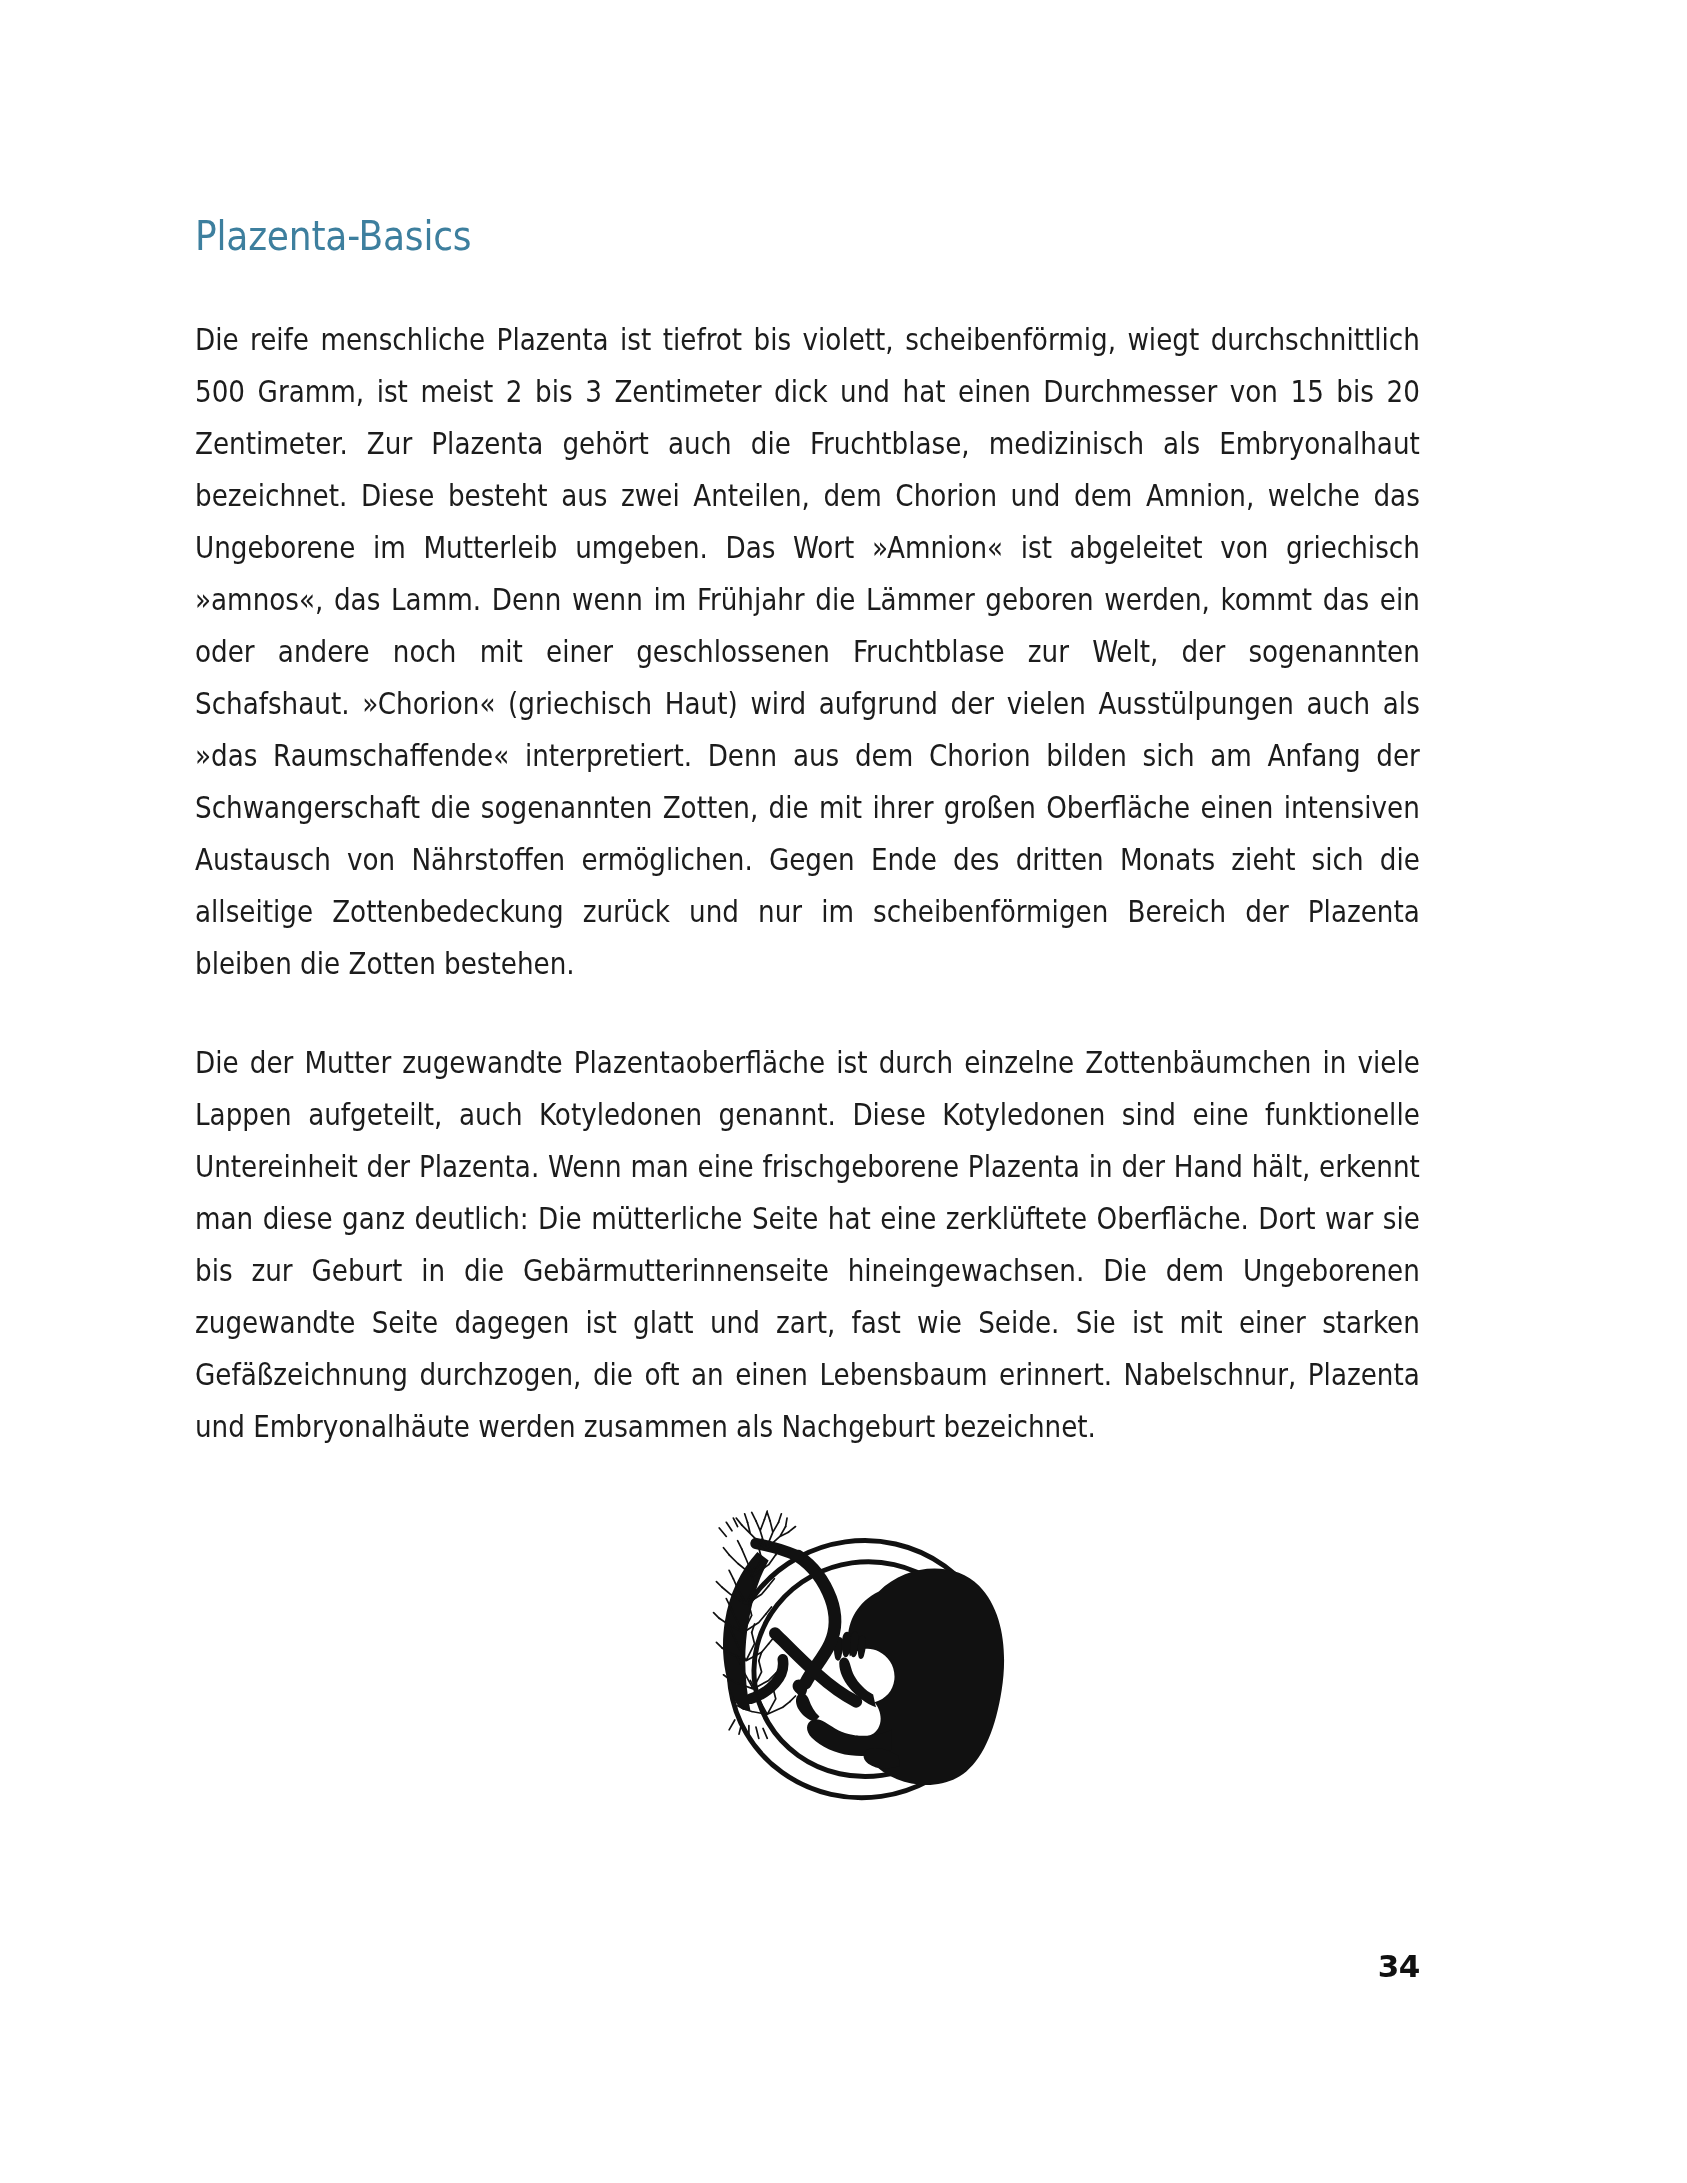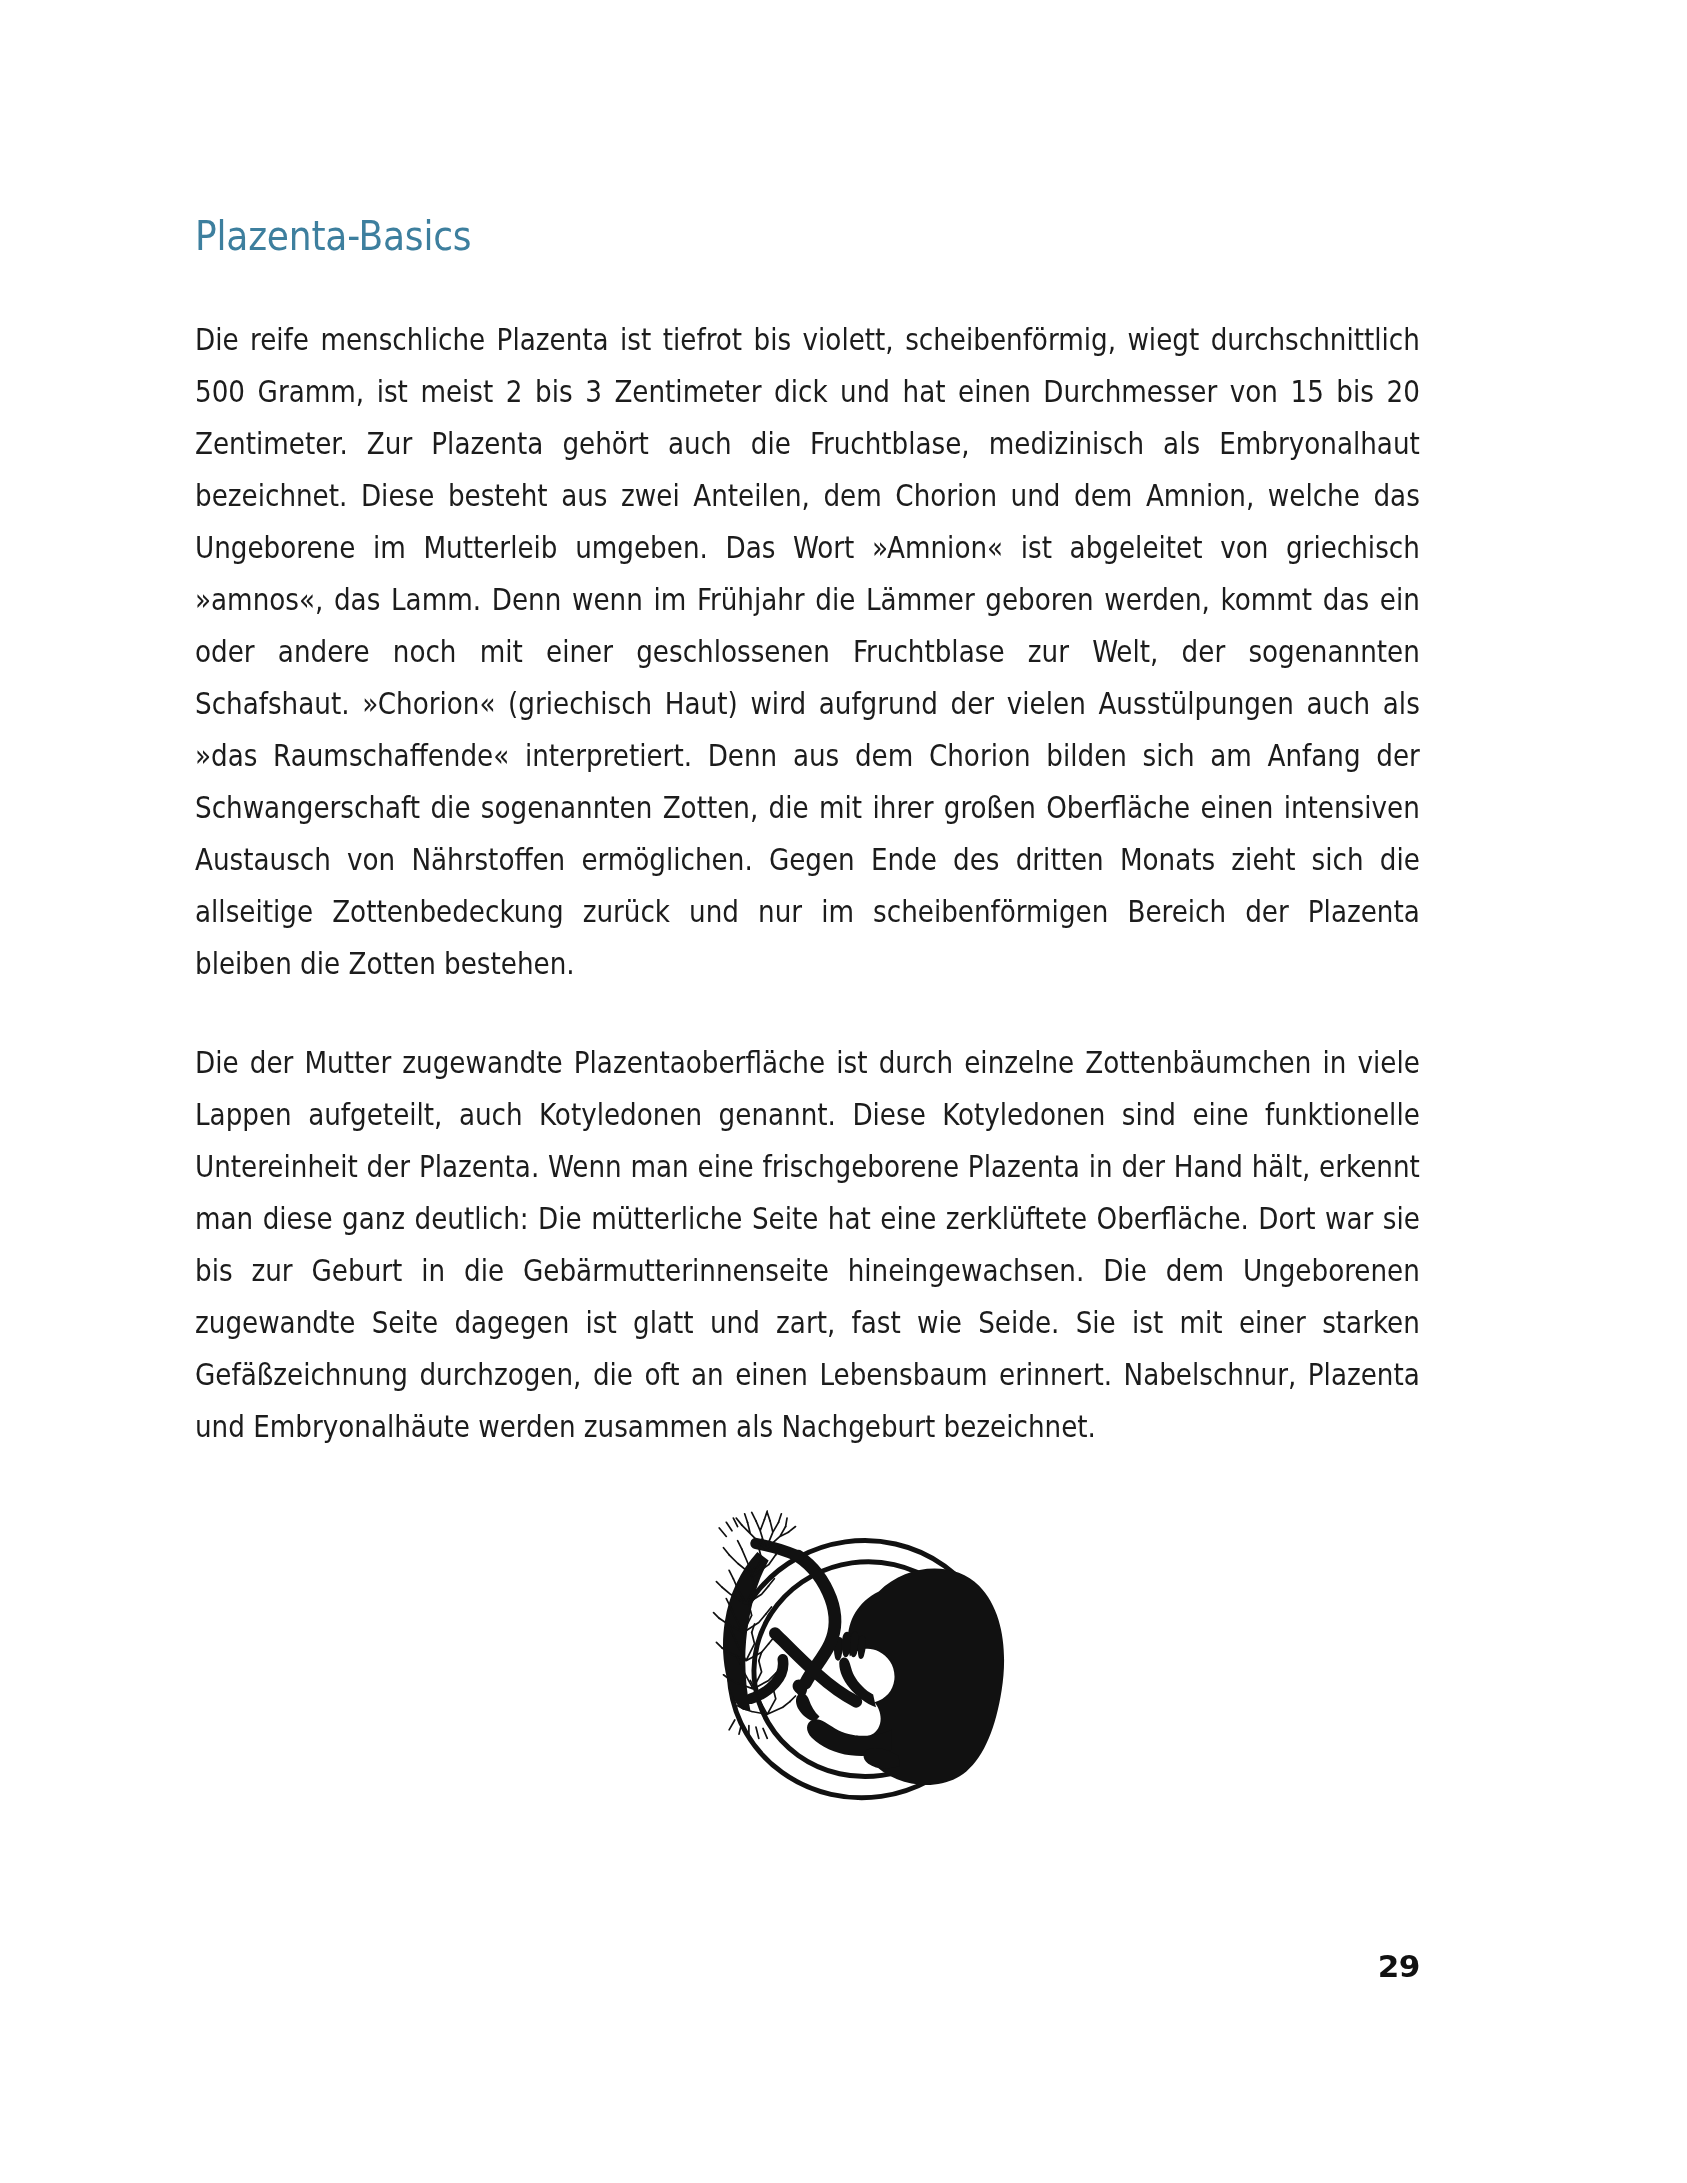--- a/index.html
+++ b/index.html
@@ -225,16 +225,16 @@
           <path d="M108,314 L100,310 M124,286 L118,274 M150,284 L154,272 M174,304 L182,296"></path>
 
           <path d="M96,330 L88,344 M106,334 L102,350 M116,338 L116,354 M126,340 L130,356
                    M136,342 L142,356 M146,340 L154,352"></path>
           <path d="M84,70 L74,58 M92,62 L84,50 M100,56 L94,44"></path>
         </g>
       </g>
     </svg>
   </div>
 
-  <div class="folio">29</div>
+  <div class="folio">34</div>
 
 </div>
 
 
 </body></html>

